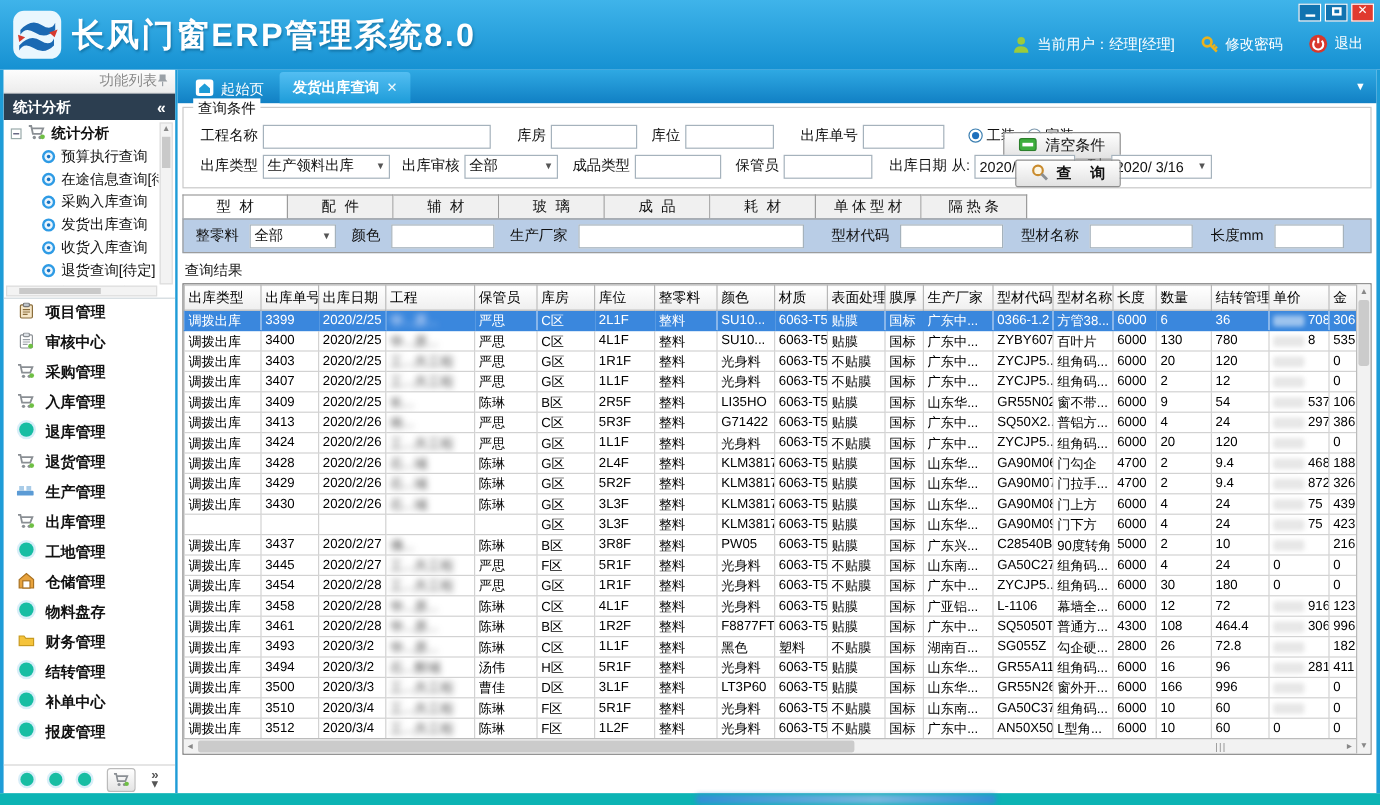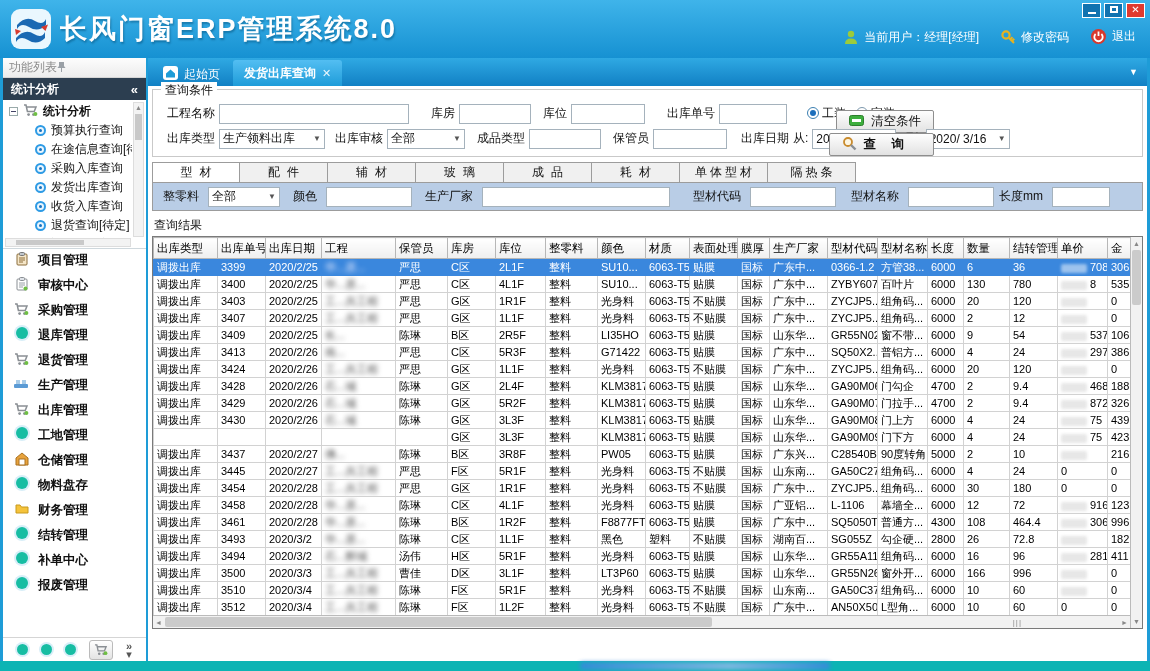--- a/index.html
+++ b/index.html
@@ -16,21 +16,21 @@
   .wbtn { width:19px; height:15px; border:1px solid #fff; background:#1173b0; color:#fff; font-size:10px; line-height:12px; text-align:center; cursor:pointer; }
   .wbtn.close { background:#e03a2f; }
   .wbtn .minbar { display:block; width:8px; height:2px; background:#fff; margin:8px auto 0; }
   .wbtn .maxbox { display:block; width:8px; height:7px; border:2px solid #fff; margin:2px auto 0; }
 
   
   .content-row { height:603px; background:#1e9cd7; display:flex; padding:0 3px; gap:2px; }
 
   
   .sidebar { width:143px; background:#fff; display:flex; flex-direction:column; overflow:hidden; }
-  .func-header { height:20px; background:linear-gradient(#fdfdfd,#ececec); border-bottom:1px solid #d5d5d5; color:#8a8a8a; font-size:12px; display:flex; align-items:center; justify-content:flex-start; padding:0 6px; }
+  .func-header { height:20px; background:linear-gradient(#fdfdfd,#ececec); border-bottom:1px solid #d5d5d5; color:#8a8a8a; font-size:12px; display:flex; align-items:center; justify-content:flex-end; padding:0 6px; }
   .section-header { height:22px; background:#2c3e50; color:#fff; font-size:12px; font-weight:bold; display:flex; align-items:center; justify-content:space-between; padding:0 8px; }
   .chev { font-size:13px; cursor:pointer; }
   .tree-area { height:149px; position:relative; overflow:hidden; border-bottom:1px solid #cfd8dd; }
   .tree-inner { position:absolute; top:2px; left:2px; right:14px; bottom:10px; overflow:hidden; }
   .tnode { height:19px; display:flex; align-items:center; gap:5px; padding-left:30px; font-size:12px; color:#111; white-space:nowrap; cursor:pointer; }
   .tnode.root { padding-left:4px; font-weight:bold; }
   .expander { width:9px; height:9px; border:1px solid #9aa; background:#fff; position:relative; flex:none; }
   .expander::after { content:""; position:absolute; left:1px; right:1px; top:3px; height:1px; background:#446; }
   .bullet { width:11px; height:11px; border-radius:50%; border:2px solid #2e9be5; background:#eaf5fd; position:relative; flex:none; }
   .bullet i { position:absolute; left:2px; top:2px; width:3px; height:3px; border-radius:50%; background:#1673c2; }
@@ -63,21 +63,21 @@
   .qtitle { position:absolute; top:-8px; left:8px; background:#fff; padding:0 4px; font-size:12px; color:#111; }
   .qrow { display:flex; align-items:center; height:25px; font-size:12px; color:#111; position:relative; }
   .lbl { margin-right:4px; white-space:nowrap; }
   .inp { height:20px; border:1px solid #a5b2bc; background:#fff; font-size:12px; padding:0 3px; }
   .combo { height:20px; border:1px solid #a5b2bc; background:#fff; font-size:12px; display:flex; align-items:center; padding:0 3px; position:relative; cursor:pointer; }
   .combo .caret { margin-left:auto; color:#555; font-size:8px; padding-left:4px; }
   .radio { width:12px; height:12px; border-radius:50%; border:1px solid #7d98ad; background:#fff; display:inline-block; position:relative; margin-right:3px; vertical-align:-2px; cursor:pointer; }
   .radio.on { border-color:#3c7fb1; }
   .radio.on::after { content:""; position:absolute; left:2px; top:2px; width:6px; height:6px; border-radius:50%; background:#1d6fbc; }
   .btn { position:absolute; right:200px; display:inline-flex; align-items:center; gap:7px; height:23px; padding:0 12px; background:linear-gradient(#fefefe,#e2e2e2); border:1px solid #8e8e8e; border-radius:2px; font-size:12.5px; color:#111; cursor:pointer; white-space:nowrap; }
-  .btn.search { font-weight:bold; letter-spacing:6px; padding-right:23px; }
+  .btn.search { font-weight:bold; letter-spacing:6px; padding-right:6px; }
 
   .mat-tabs { display:flex; margin-top:5px; height:21px; }
   .mtab { min-width:88px; padding:0 6px; border:1px solid #9c9c9c; border-left:none; background:#f0f0f0; font-size:12px; color:#111; display:flex; align-items:center; justify-content:center; letter-spacing:7px; text-indent:7px; cursor:pointer; }
   .mtab:first-child { border-left:1px solid #9c9c9c; }
   .mtab.small-ls { letter-spacing:3px; text-indent:3px; }
   .mtab.active { background:#fff; border-bottom-color:#fff; }
   .filter2 { height:29px; background:#b9cde6; border:1px solid #9c9c9c; margin-top:-1px; display:flex; align-items:center; gap:5px; padding:0 10px; font-size:12px; color:#111; }
 
   .results-lbl { font-size:12px; color:#111; margin:6px 0 2px 2px; }
   .grid-wrap { height:393px; border:1px solid #7a7a7a; display:flex; min-height:0; }
@@ -270,20 +270,31 @@
                 <path d="M1 2 h2 l1.4 6.5 h6.8 L13 4 H3.6" fill="none" stroke="#8a8f94" stroke-width="1.5"></path>
                 <circle cx="5.6" cy="11.6" r="1.4" fill="#8a8f94"></circle>
                 <circle cx="10.4" cy="11.6" r="1.4" fill="#8a8f94"></circle>
                 <circle cx="12.4" cy="11" r="2" fill="#6fbf44"></circle>
               </svg>
             </span>
             <span>采购管理</span>
           </div>
           <div class="nav-item">
             <span class="nav-ic">
+              <svg width="15" height="14" viewBox="0 0 15 14">
+                <path d="M1 2 h2 l1.4 6.5 h6.8 L13 4 H3.6" fill="none" stroke="#8a8f94" stroke-width="1.5"></path>
+                <circle cx="5.6" cy="11.6" r="1.4" fill="#8a8f94"></circle>
+                <circle cx="10.4" cy="11.6" r="1.4" fill="#8a8f94"></circle>
+                <circle cx="12.4" cy="11" r="2" fill="#6fbf44"></circle>
+              </svg>
+            </span>
+            <span>入库管理</span>
+          </div>
+          <div class="nav-item">
+            <span class="nav-ic">
               <span class="teal-dot"></span>
             </span>
             <span>退库管理</span>
           </div>
           <div class="nav-item">
             <span class="nav-ic">
               <svg width="15" height="14" viewBox="0 0 15 14">
                 <path d="M1 2 h2 l1.4 6.5 h6.8 L13 4 H3.6" fill="none" stroke="#8a8f94" stroke-width="1.5"></path>
                 <circle cx="5.6" cy="11.6" r="1.4" fill="#8a8f94"></circle>
                 <circle cx="10.4" cy="11.6" r="1.4" fill="#8a8f94"></circle>
@@ -476,21 +487,21 @@
               <span class="caret">▼</span>
             </span>
           <span class="lbl" style="margin-left:8px">颜色</span>
           <input class="inp" style="width: 86px;">
           <span class="lbl" style="margin-left:8px">生产厂家</span>
           <input class="inp" style="width: 188px;">
           <span class="lbl" style="margin-left:18px">型材代码</span>
           <input class="inp" style="width: 86px;">
           <span class="lbl" style="margin-left:10px">型材名称</span>
           <input class="inp" style="width: 86px;">
-          <span class="lbl" style="">长度mm</span>
+          <span class="lbl" style="margin-left:10px">长度mm</span>
           <input class="inp" style="width: 58px;">
         </div>
 
         <div class="results-lbl">查询结果</div>
         <div class="grid-wrap">
           <div class="grid-main">
             <div class="grid-scroll">
               <table class="grid">
                 <colgroup>
                   <col style="width:64px">

